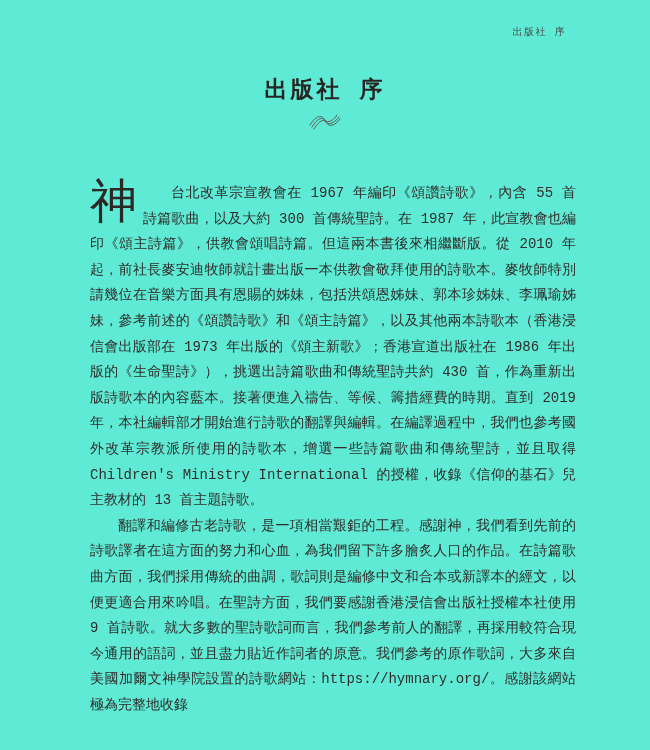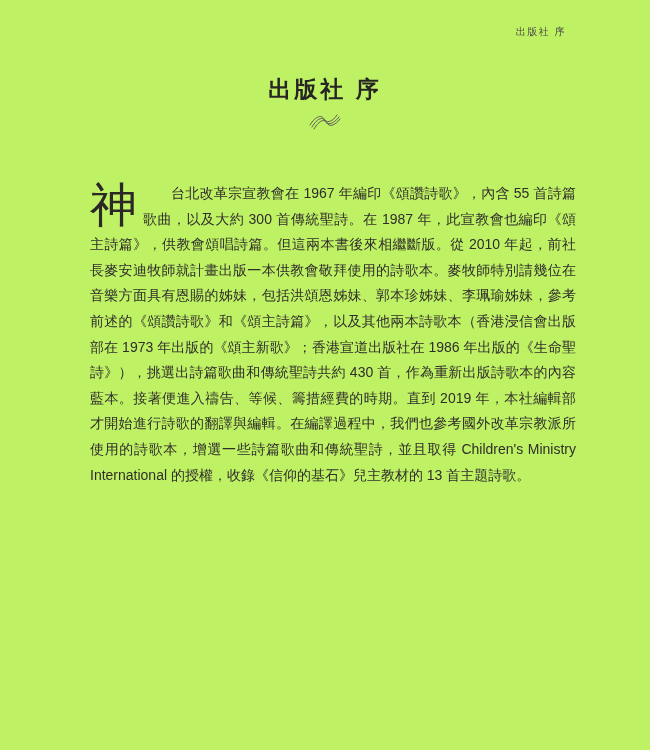--- a/index.html
+++ b/index.html
@@ -4,23 +4,23 @@
 <style>
   html, body {
     margin: 0;
     padding: 0;
     background: #fbfaf8;
   }
   .page {
     position: relative;
     width: 650px;
     height: 750px;
-    background: #bef264;
+    background: #5eead4;
     overflow: hidden;
-    font-family: Liberation Sans, sans-serif;
+    font-family: Liberation Mono, monospace;
     color: #2f2c2a;
   }
   .running-header {
     position: absolute;
     top: 25px;
     right: 84px;
     font-size: 10px;
     letter-spacing: 1.5px;
     color: #4b4a48;
     white-space: pre;
@@ -89,15 +89,16 @@
         </g>
       </svg>
     </span>
   </div>
 
   <div class="preface-body">
     <p class="opening">
       <span class="drop-cap">神</span>
     </p>
     <p>台北改革宗宣教會在 1967 年編印《頌讚詩歌》，內含 55 首詩篇歌曲，以及大約 300 首傳統聖詩。在 1987 年，此宣教會也編印《頌主詩篇》，供教會頌唱詩篇。但這兩本書後來相繼斷版。從 2010 年起，前社長麥安迪牧師就計畫出版一本供教會敬拜使用的詩歌本。麥牧師特別請幾位在音樂方面具有恩賜的姊妹，包括洪頌恩姊妹、郭本珍姊妹、李珮瑜姊妹，參考前述的《頌讚詩歌》和《頌主詩篇》，以及其他兩本詩歌本（香港浸信會出版部在 1973 年出版的《頌主新歌》；香港宣道出版社在 1986 年出版的《生命聖詩》），挑選出詩篇歌曲和傳統聖詩共約 430 首，作為重新出版詩歌本的內容藍本。接著便進入禱告、等候、籌措經費的時期。直到 2019 年，本社編輯部才開始進行詩歌的翻譯與編輯。在編譯過程中，我們也參考國外改革宗教派所使用的詩歌本，增選一些詩篇歌曲和傳統聖詩，並且取得 Children's Ministry International 的授權，收錄《信仰的基石》兒主教材的 13 首主題詩歌。</p>
+    <p>翻譯和編修古老詩歌，是一項相當艱鉅的工程。感謝神，我們看到先前的詩歌譯者在這方面的努力和心血，為我們留下許多膾炙人口的作品。在詩篇歌曲方面，我們採用傳統的曲調，歌詞則是編修中文和合本或新譯本的經文，以便更適合用來吟唱。在聖詩方面，我們要感謝香港浸信會出版社授權本社使用 9 首詩歌。就大多數的聖詩歌詞而言，我們參考前人的翻譯，再採用較符合現今通用的語詞，並且盡力貼近作詞者的原意。我們參考的原作歌詞，大多來自美國加爾文神學院設置的詩歌網站：https://hymnary.org/。感謝該網站極為完整地收錄</p>
   </div>
 
 </div>
 
 </body></html>

